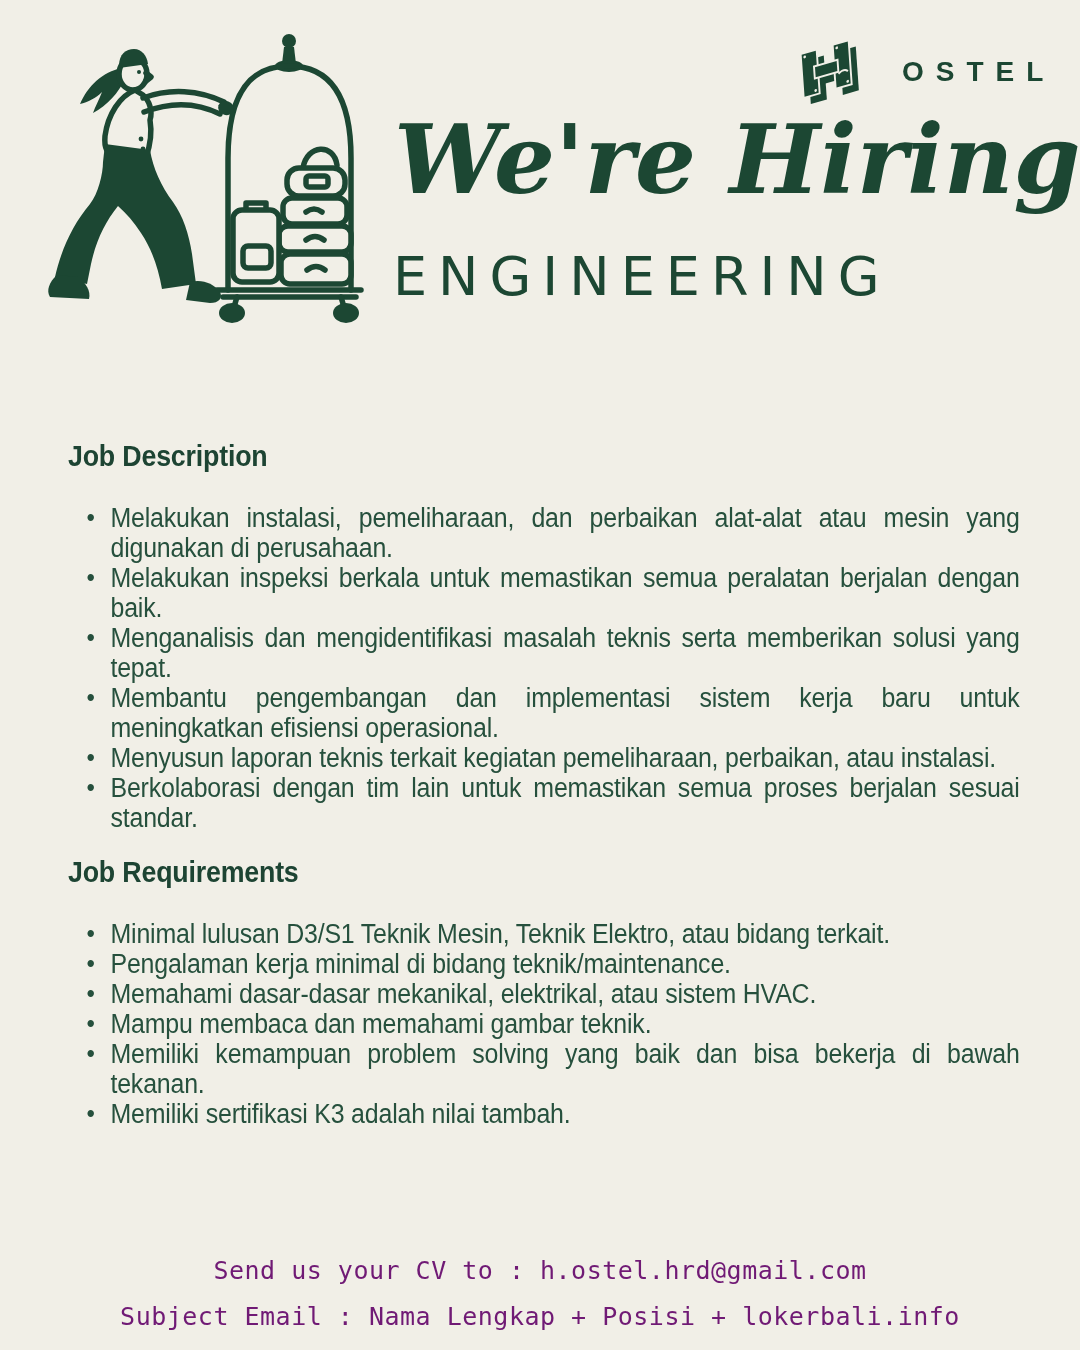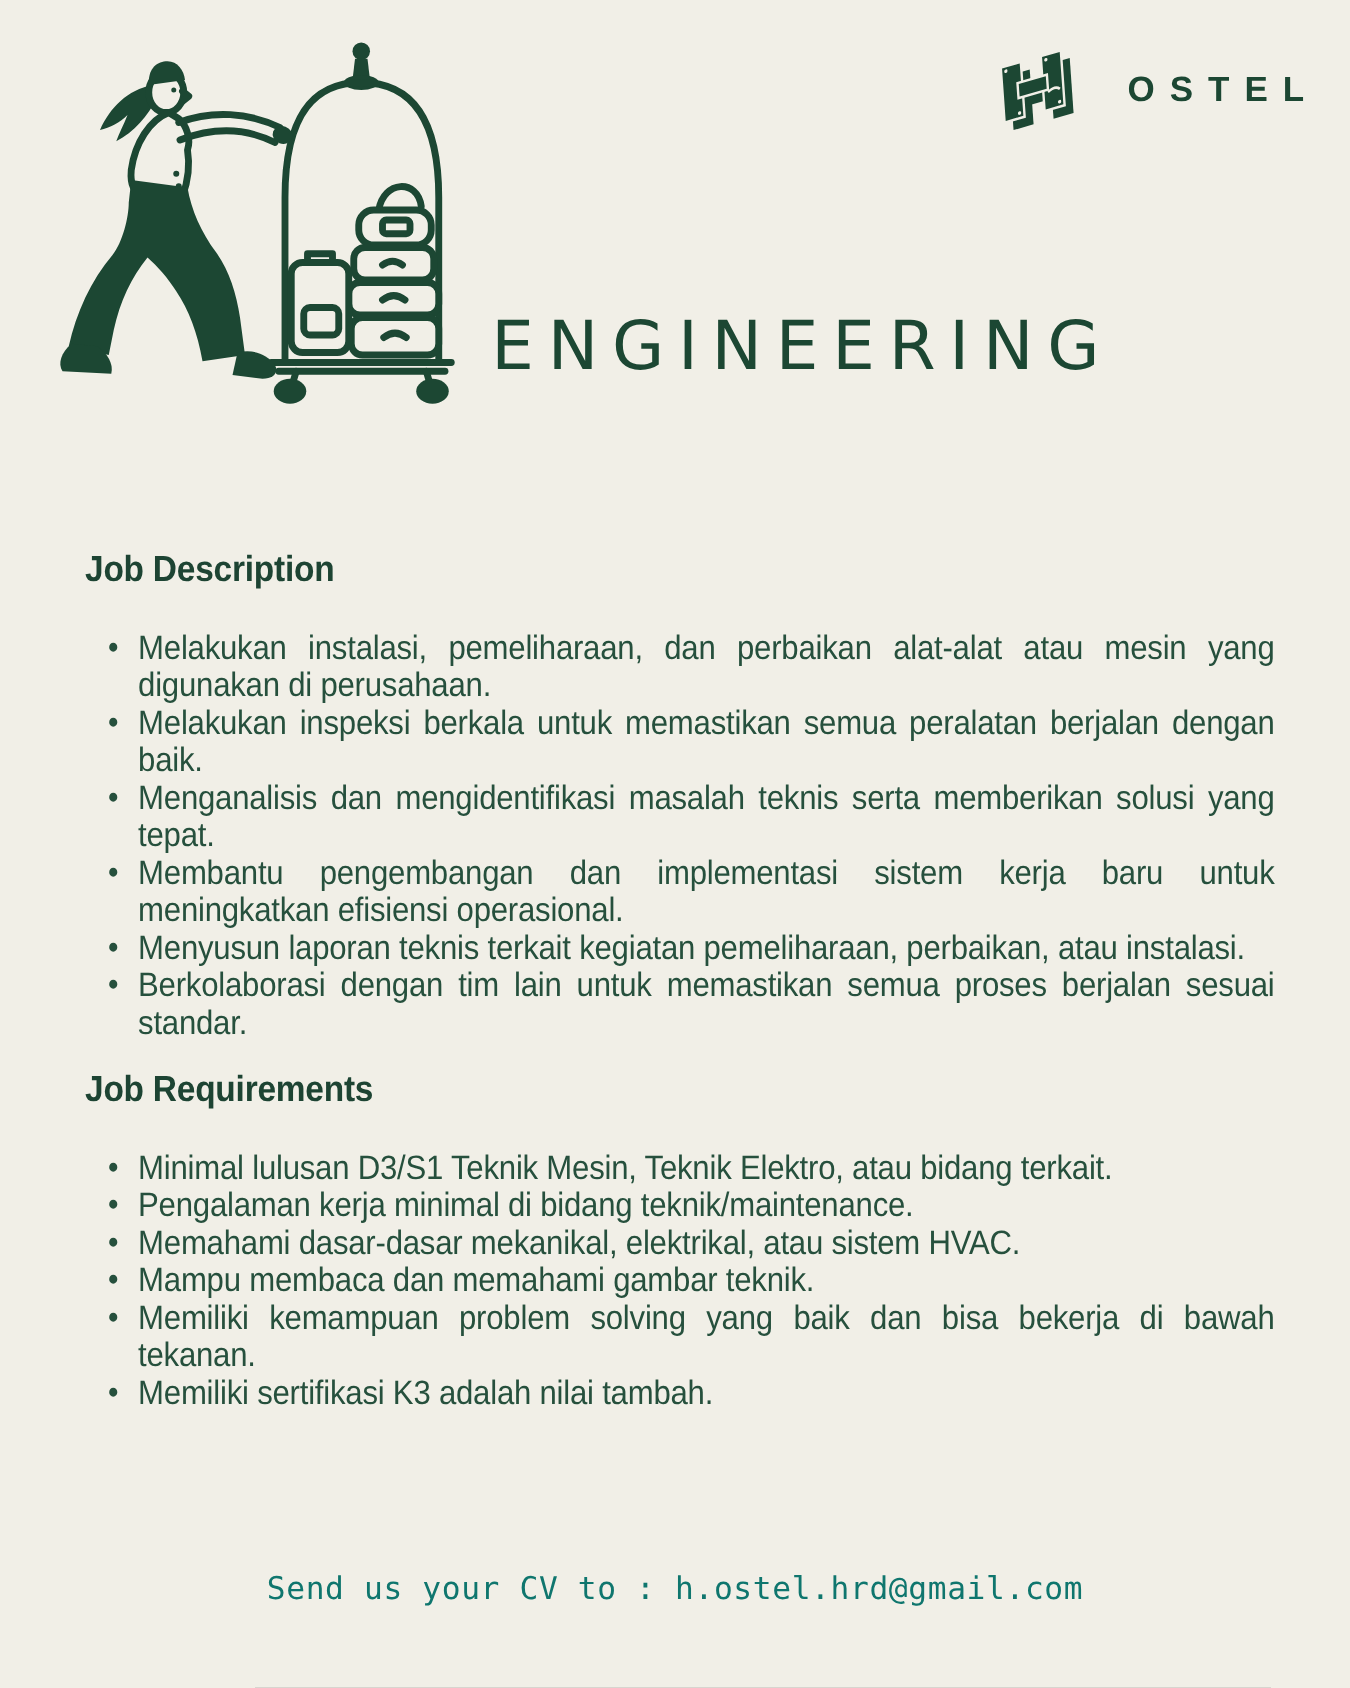--- a/index.html
+++ b/index.html
@@ -61,21 +61,21 @@
   .section li::before{
     content:"\2022";
     position:absolute;left:20px;top:-1px;
     font-size:26px;color:var(--text);
   }
   
   .footer-line{
     position:absolute;left:0;width:1080px;
     text-align:center;
     font-family:"DejaVu Sans Mono",monospace;
-    font-size:25px;color:#0f766e;letter-spacing:0.5px;
+    font-size:25px;color:#701a75;letter-spacing:0.5px;
   }
   .footer-line.l1{top:1256px;}
   .footer-line.l2{top:1302px;}
   
   .st{stroke:var(--green);stroke-width:5.5;fill:none;stroke-linecap:round;stroke-linejoin:round;}
   .sf{stroke:var(--green);stroke-width:5.5;fill:var(--bg);stroke-linejoin:round;}
   .gf{fill:var(--green);stroke:none;}
 </style>
 </head>
 <body>
@@ -147,20 +147,21 @@
             <circle cx="38" cy="-12" r="1.4"></circle>
               <circle cx="47" cy="24" r="1.4"></circle>
           </g>
           <path d="M38 14 q6 -4 10 0" stroke="#f1efe7" stroke-width="2" fill="none"></path>
         </g>
       </g>
     </svg>
     <span class="brand-text">OSTEL</span>
   </div>
 
+  <div class="headline-script">We're Hiring</div>
   <div class="headline-role">ENGINEERING</div>
 
   <section class="section section-jd">
     <h2>Job Description</h2>
     <ul>
       <li>Melakukan instalasi, pemeliharaan, dan perbaikan alat-alat atau mesin yang digunakan di perusahaan.</li>
       <li>Melakukan inspeksi berkala untuk memastikan semua peralatan berjalan dengan baik.</li>
       <li>Menganalisis dan mengidentifikasi masalah teknis serta memberikan solusi yang tepat.</li>
       <li>Membantu pengembangan dan implementasi sistem kerja baru untuk meningkatkan efisiensi operasional.</li>
       <li>Menyusun laporan teknis terkait kegiatan pemeliharaan, perbaikan, atau instalasi.</li>
@@ -174,14 +175,15 @@
       <li>Minimal lulusan D3/S1 Teknik Mesin, Teknik Elektro, atau bidang terkait.</li>
       <li>Pengalaman kerja minimal di bidang teknik/maintenance.</li>
       <li>Memahami dasar-dasar mekanikal, elektrikal, atau sistem HVAC.</li>
       <li>Mampu membaca dan memahami gambar teknik.</li>
       <li>Memiliki kemampuan problem solving yang baik dan bisa bekerja di bawah tekanan.</li>
       <li>Memiliki sertifikasi K3 adalah nilai tambah.</li>
     </ul>
   </section>
 
   <div class="footer-line l1">Send us your CV to : h.ostel.hrd@gmail.com</div>
+  <div class="footer-line l2">Subject Email : Nama Lengkap + Posisi + lokerbali.info</div>
 
 </div>
 
 </body></html>

